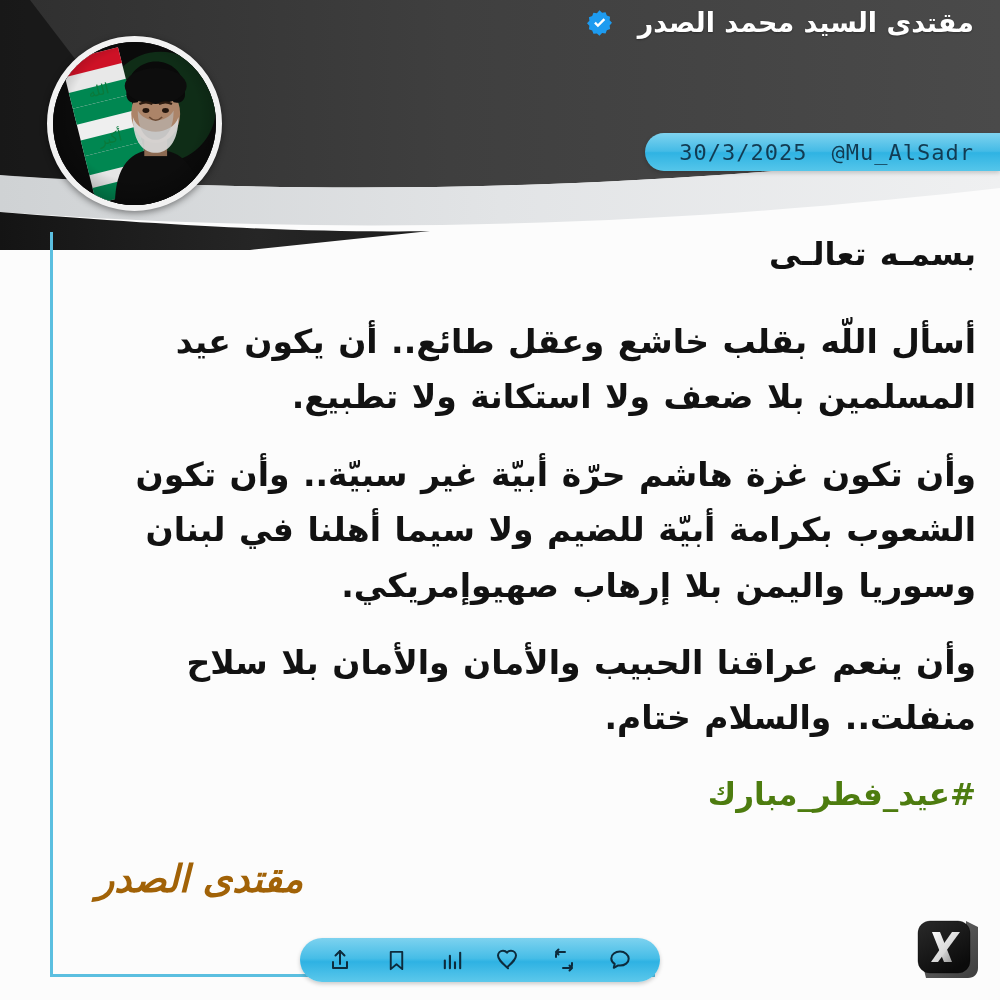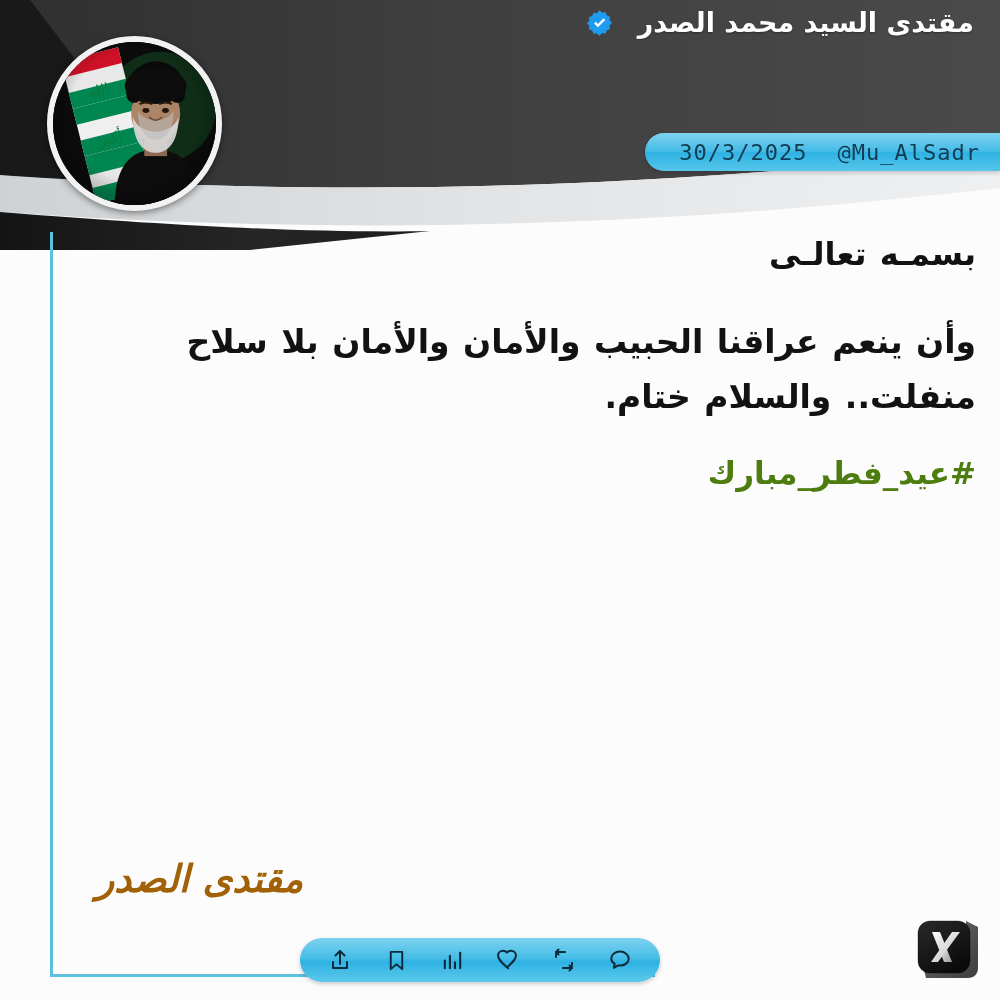--- a/index.html
+++ b/index.html
@@ -55,25 +55,25 @@
     white-space:nowrap;
   }
   .verified-badge { width:27px; height:27px; flex:0 0 auto; display:block; }
 
   
   #date-pill {
     position:absolute;
     right:0px; top:133px;
     height:38px;
     min-width:330px;
-    padding:0 20px 0 34px;
+    padding:0 26px 0 34px;
     border-radius:19px 0 0 19px;
     background:linear-gradient(180deg,#7fd3ef 0%,#44bbe6 48%,#2fb3e3 52%,#55c6ea 100%);
     box-shadow:0 2px 4px rgba(0,0,0,.18);
-    display:flex; align-items:center; justify-content:flex-start; gap:30px;
+    display:flex; align-items:center; justify-content:flex-start; gap:24px;
     z-index:5;
   }
   #date-pill span {
     color:#123b52;
     font-size:22px;
     font-family:"DejaVu Sans Mono", monospace;
     letter-spacing:1px;
     white-space:nowrap;
   }
 
@@ -245,20 +245,22 @@
 
   <div id="date-pill">
     <span>30/3/2025</span>
     <span>@Mu_AlSadr</span>
   </div>
 
   <div id="frame-line"></div>
 
   <div id="post-body">
     <p class="bismillah">بسمـه تعالـى</p>
+    <p>أسأل اللّه بقلب خاشع وعقل طائع.. أن يكون عيد المسلمين بلا ضعف ولا استكانة ولا تطبيع.</p>
+    <p>وأن تكون غزة هاشم حرّة أبيّة غير سبيّة.. وأن تكون الشعوب بكرامة أبيّة للضيم ولا سيما أهلنا في لبنان وسوريا واليمن بلا إرهاب صهيوإمريكي.</p>
     <p>وأن ينعم عراقنا الحبيب والأمان والأمان بلا سلاح منفلت.. والسلام ختام.</p>
     <p class="hashtag">#عيد_فطر_مبارك</p>
   </div>
 
   <div id="signature">مقتدى الصدر</div>
 
   <div id="action-bar">
     <span class="act-ic">
       <svg viewBox="0 0 24 24" width="24" height="24" fill="none" stroke="#0d2b3c" stroke-width="2" stroke-linecap="round" stroke-linejoin="round">
         <path d="M12 16V3"></path>

